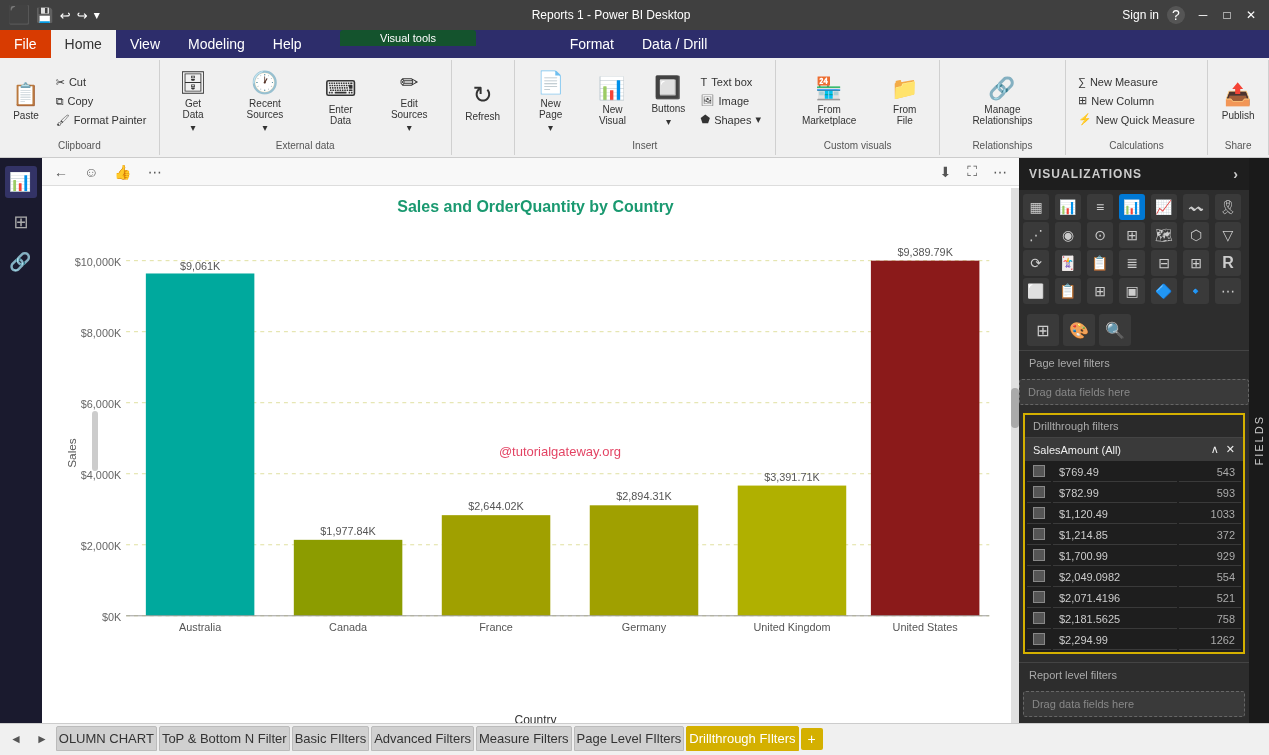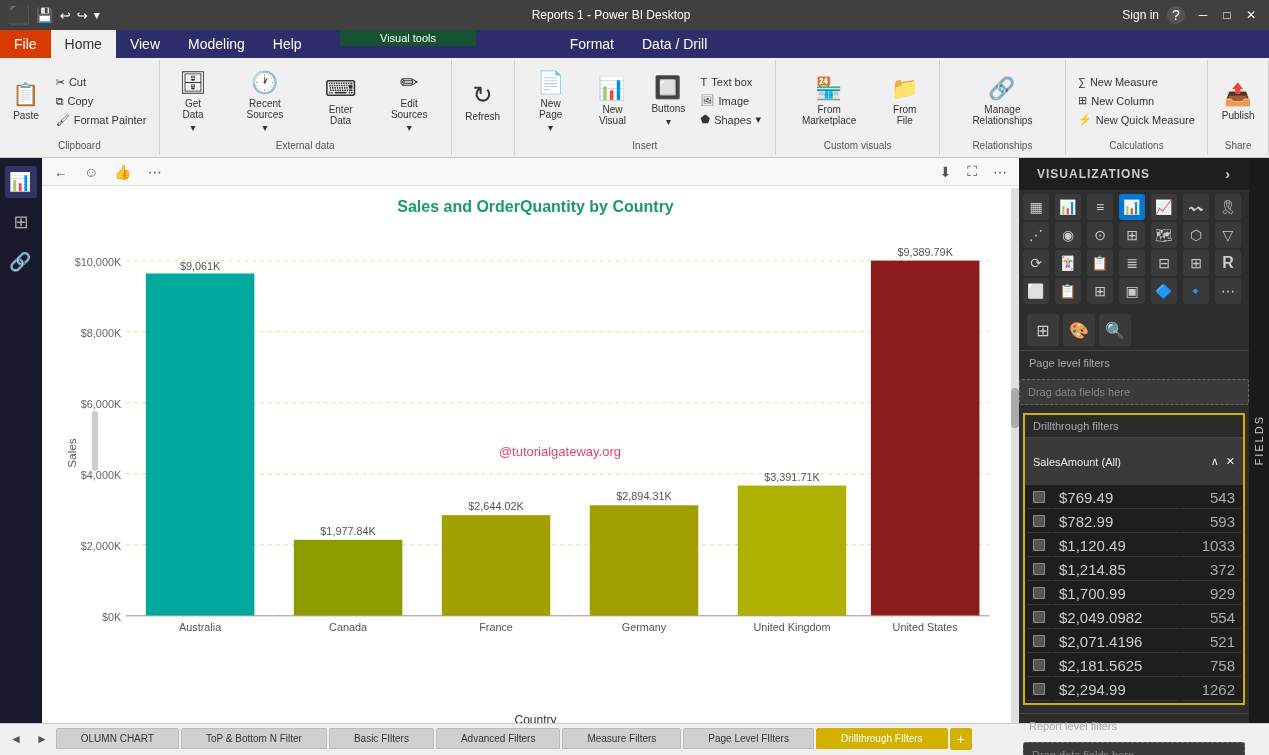--- a/index.html
+++ b/index.html
@@ -197,21 +197,21 @@
     
     .right-panel {
       width: 230px;
       background: #2d2d2d;
       display: flex;
       flex-direction: column;
       color: #eee;
     }
     .viz-header {
       background: #1e1e1e;
-      padding: 8px 18px;
+      padding: 8px 10px;
       font-size: 12px;
       font-weight: bold;
       color: #ccc;
       letter-spacing: 1px;
       display: flex;
       justify-content: space-between;
       align-items: center;
     }
     .viz-icons-grid {
       background: #2d2d2d;
@@ -274,27 +274,27 @@
       padding: 5px 8px;
       font-size: 11px;
       color: #aaa;
       background: #2a2a2a;
       border-bottom: 1px solid #444;
     }
     .sales-filter-header {
       display: flex;
       justify-content: space-between;
       align-items: center;
-      padding: 17px 8px;
+      padding: 5px 8px;
       background: #3a3a3a;
       font-size: 11px;
     }
     .filter-table {
       width: 100%;
-      font-size: 15px;
+      font-size: 11px;
     }
     .filter-table tr td {
       padding: 2px 6px;
       color: #ccc;
       border-bottom: 1px solid #3a3a3a;
     }
     .filter-table tr td:first-child {
       width: 16px;
     }
     .filter-table tr td:last-child {
@@ -330,22 +330,22 @@
     .bottom-tabs {
       height: 30px;
       background: #f0f0f0;
       border-top: 1px solid #ccc;
       display: flex;
       align-items: center;
       padding: 0 4px;
       gap: 2px;
     }
     .bottom-tab {
-      padding: 4px 24px;
-      font-size: 10px;
+      padding: 4px 2px;
+      font-size: 13px;
       background: #d0d0d0;
       border: 1px solid #bbb;
       cursor: pointer;
       white-space: nowrap;
       border-radius: 2px 2px 0 0;
       color: #333;
     }
     .bottom-tab.active {
       background: #d4b000;
       color: white;

